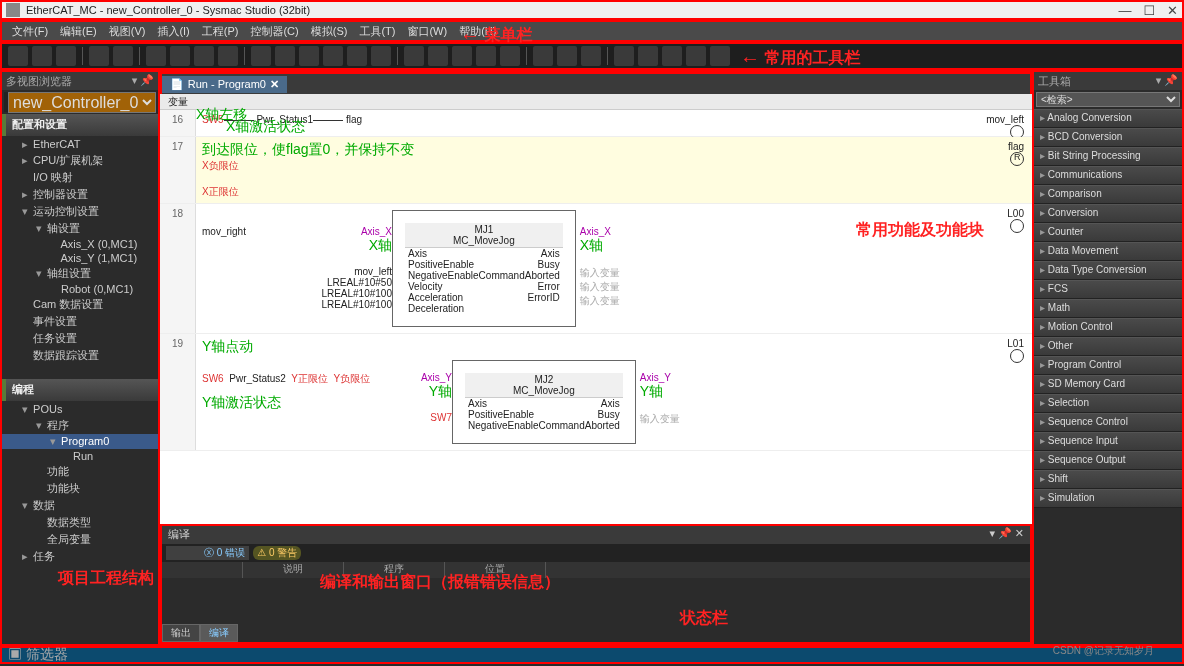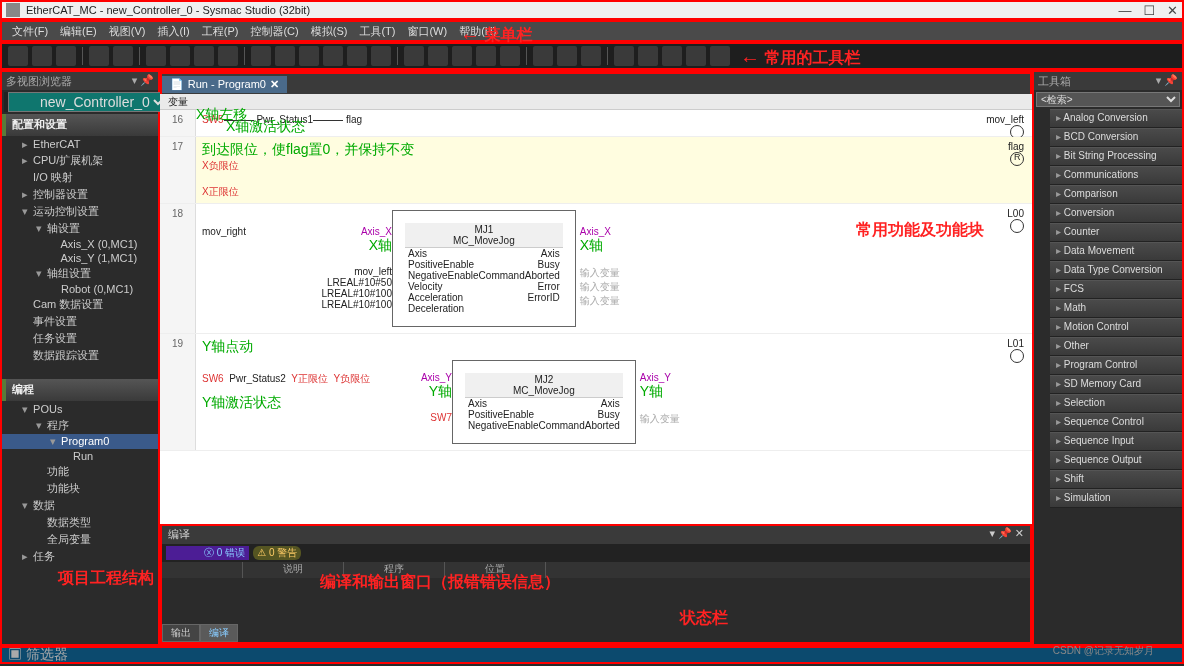--- a/index.html
+++ b/index.html
@@ -14,21 +14,21 @@
 
 .toolbar { height:28px; background:#1e1e1e; display:flex; align-items:center; padding:0 6px; gap:4px; border:2px solid red; }
 .toolbar .tbtn { width:20px; height:20px; background:#3a3a3a; border-radius:2px; }
 .toolbar .sep { width:1px; height:18px; background:#555; margin:0 2px; }
 
 .workspace { display:flex; height:576px; }
 
 .leftpane { width:160px; background:#2b2b2b; display:flex; flex-direction:column; border:2px solid red; }
 .panehead { height:18px; background:#3a3a3a; padding:2px 4px; color:#aaa; font-size:11px; display:flex; justify-content:space-between; }
 .selector { height:20px; background:#222; margin:2px; display:flex; align-items:center; padding:0 4px; color:#bbb; }
-.selector select { flex:1; background:#0f766e; color:#ddd; border:1px solid #777; font-size:14px;padding-left:27px; }
+.selector select { flex:1; background:#a16207; color:#ddd; border:1px solid #777; font-size:16px; }
 .treehead { height:22px; background:linear-gradient(#555,#3a3a3a); padding:3px 6px; border-left:4px solid #5a7a3a; font-weight:bold; color:#eee; }
 .tree { flex:1; overflow:hidden; padding:1px 0; }
 .tnode { padding:1px 0 1px 12px; color:#ccc; white-space:nowrap; cursor:pointer; } .tnode.l2 { padding-left:20px; } .tnode.l3 { padding-left:34px; } .tnode.l4 { padding-left:48px; } .tnode.l5 { padding-left:60px; }
 .tnode.sel { background:#3a5a8a; color:#fff; }
 .tnode .arr { display:inline-block; width:8px; color:#999; }
 
 .center { flex:1; display:flex; flex-direction:column; background:#2b2b2b; border-top:2px solid red; border-bottom:2px solid red; }
 .tabbar { height:22px; background:#3a3a3a; display:flex; align-items:center; border:2px solid red; border-bottom:none; }
 .tab { background:#4a6a8a; color:#fff; padding:2px 8px; display:flex; align-items:center; gap:4px; font-size:11px; }
 .tab .x { cursor:pointer; font-weight:bold; }
@@ -48,33 +48,33 @@
 .fbblk { display:inline-block; border:1px solid #666; background:#fff; padding:12px; margin:2px 0; font-size:10px; }
 .fbblk .fbhead { background:#f0f0f0; text-align:center; padding:1px 20px; border-bottom:1px solid #ccc; }
 .fbblk .fbrow { display:flex; justify-content:space-between; padding:0 3px; }
 .rungrow { display:flex; align-items:flex-start; }
 .outblk { position:absolute; right:8px; top:4px; text-align:right; }
 
 .bottom { height:120px; background:#2b2b2b; display:flex; flex-direction:column; border:2px solid red; }
 .bhead { height:18px; background:#3a3a3a; padding:1px 6px; display:flex; justify-content:space-between; }
 .berrbar { height:18px; background:#222; display:flex; align-items:center; padding:0 4px; gap:4px; }
 .berrbar .badge { padding:0 4px; font-size:10px; }
-.badge.err { background:#4c1d95; color:#8cf;padding-left:38px; }
+.badge.err { background:#404040; color:#8cf;padding-left:38px; }
 .badge.warn { background:#552; color:#fc6;border-radius:6px; }
 .bcols { height:16px; background:#333; display:flex; }
 .bcols span { flex:0 0 auto; padding:0 40px; border-right:1px solid #555; font-size:10px; color:#aaa; }
 .barea { flex:1; background:#2b2b2b; }
 .btabs { height:18px; display:flex; }
 .btabs span { padding:1px 8px; background:#444; border:1px solid #666; font-size:10px; color:#ccc; }
 .btabs span.act { background:#5a5a5a; color:#8cf; }
 
 .rightpane { width:152px; background:#2b2b2b; display:flex; flex-direction:column; border:2px solid red; }
 .search { margin:2px; display:flex; }
 .search select { flex:1; background:#555; color:#ddd; border:1px solid #777; font-size:10px; }
-.toollist { flex:1; overflow:hidden;padding-left:16px; }
+.toollist { flex:1; overflow:hidden; }
 .titem { height:19px; background:linear-gradient(#4a4a4a,#3a3a3a); border-top:1px solid #555; border-bottom:1px solid #222; padding:2px 6px; color:#ddd; font-size:10px; cursor:pointer; }
 .titem::before { content:"▸ "; color:#999; }
 
 .statusbar { height:18px; background:#0c4a6e; display:flex; align-items:center; padding:0 6px; color:#aaa; font-size:14px; border:2px solid red; }
 
 .anno { position:absolute; color:#f22; font-size:16px; font-weight:bold; pointer-events:none; z-index:99; }
 .anno .arw { font-size:20px; }
 .wm { position:absolute; right:30px; bottom:8px; color:#888; font-size:10px; z-index:100; }
 </style>
 </head>

